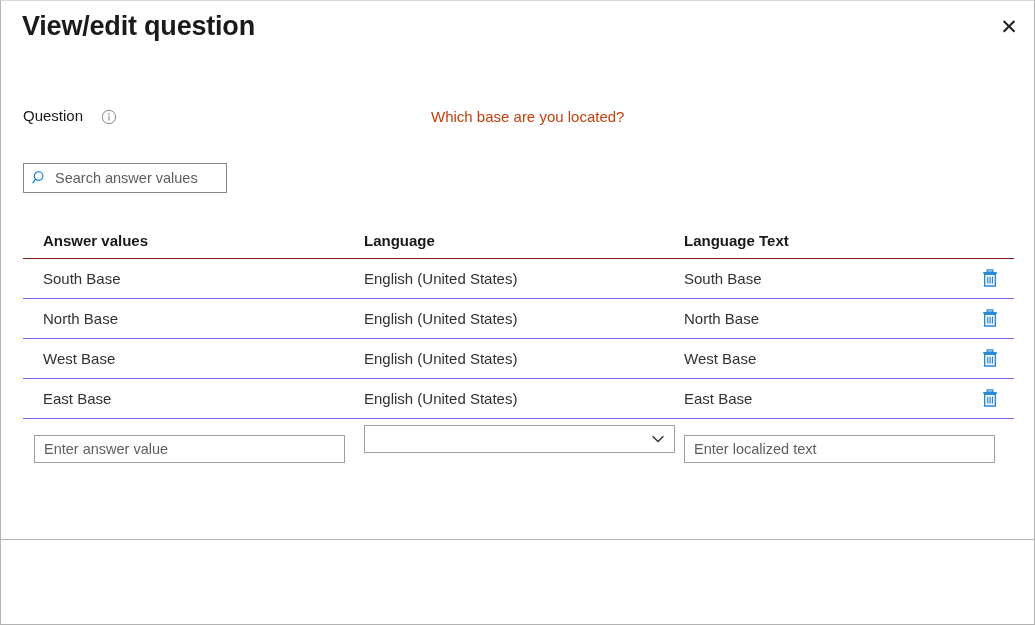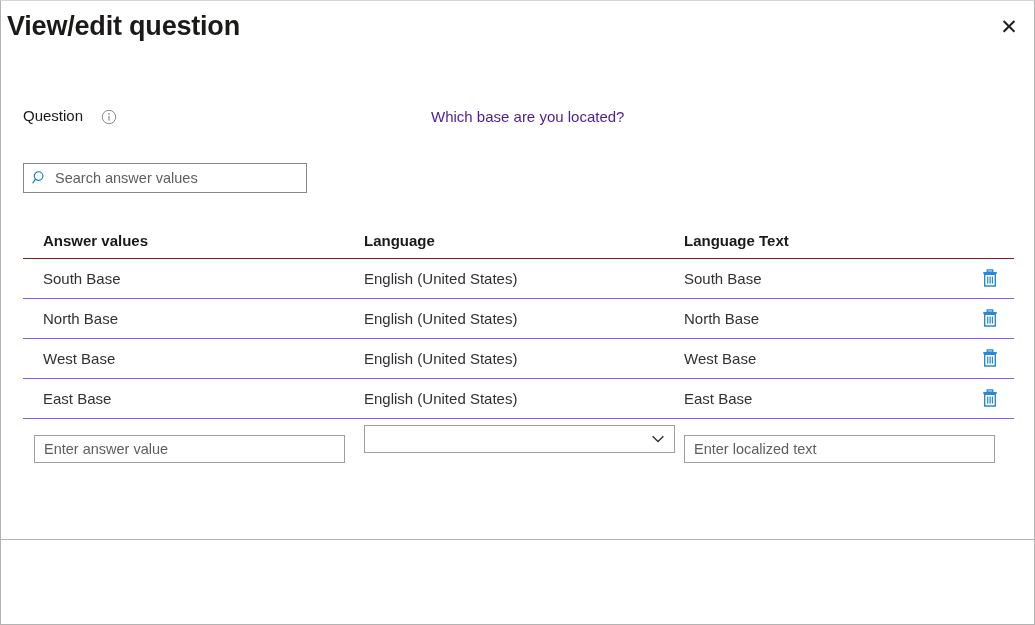--- a/index.html
+++ b/index.html
@@ -29,21 +29,21 @@
 
   
   .panel-header {
     position: absolute;
     left: 0; top: 0;
     width: 100%;
     height: 66px;
   }
   .panel-title {
     position: absolute;
-    left: 6px;
+    left: 21px;
     top: 10px;
     font-size: 27px;
     font-weight: 600;
     letter-spacing: -0.2px;
     color: #1b1a19;
     white-space: nowrap;
   }
   .close-button {
     position: absolute;
     right: 2px;
@@ -87,30 +87,30 @@
     left: 100px;
     top: 2px;
     width: 16px;
     height: 16px;
   }
   .question-value {
     position: absolute;
     left: 430px;
     top: 1px;
     font-size: 15px;
-    color: #4c1d95;
+    color: #c2410c;
     white-space: nowrap;
   }
 
   
   .search-box {
     position: absolute;
     left: 22px;
     top: 162px;
-    width: 284px;
+    width: 204px;
     height: 30px;
     border: 1px solid #8a8886;
     background: #ffffff;
     display: flex;
     align-items: center;
     padding: 0 8px;
   }
   .search-icon {
     flex: 0 0 auto;
     width: 16px;

